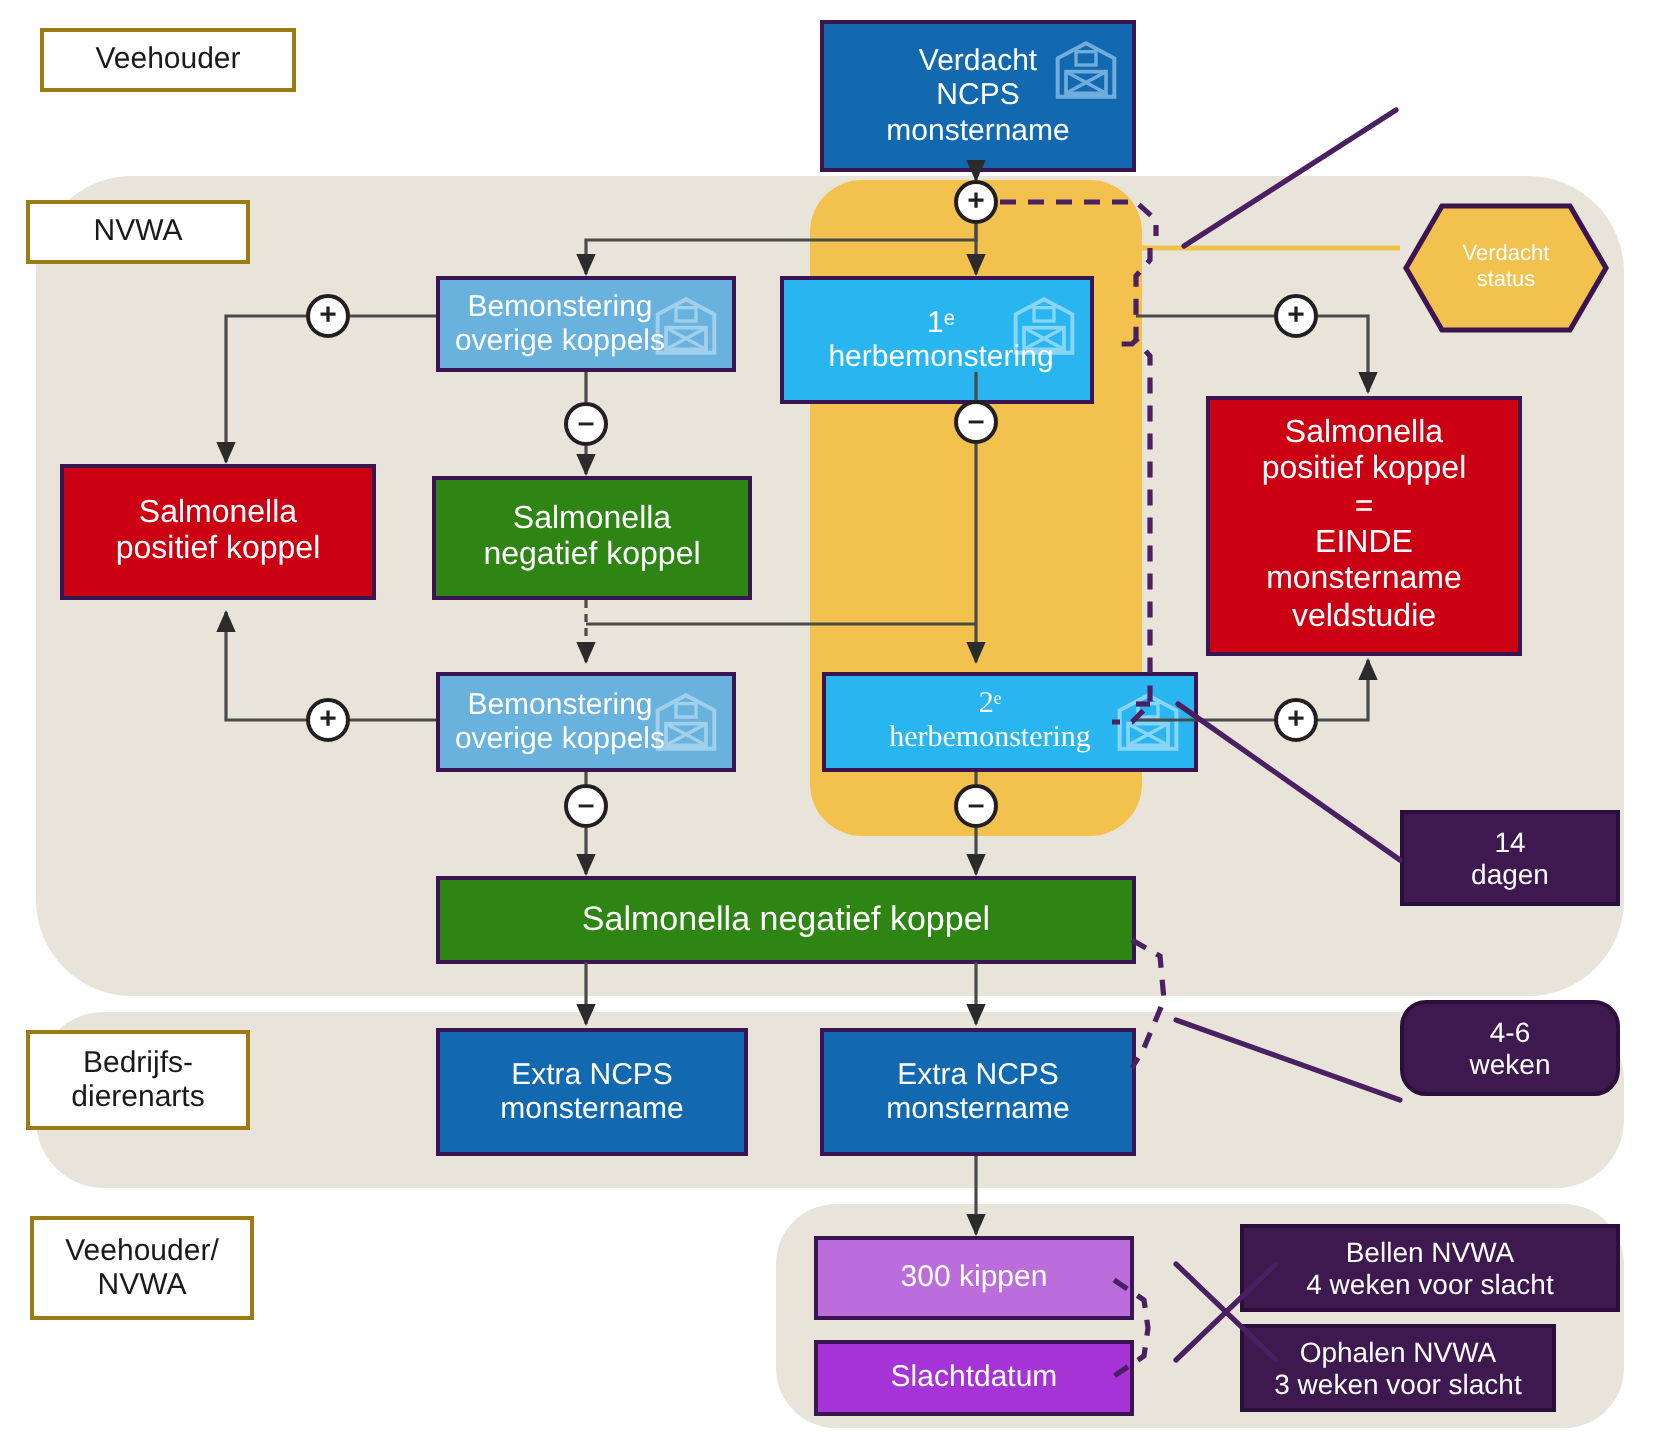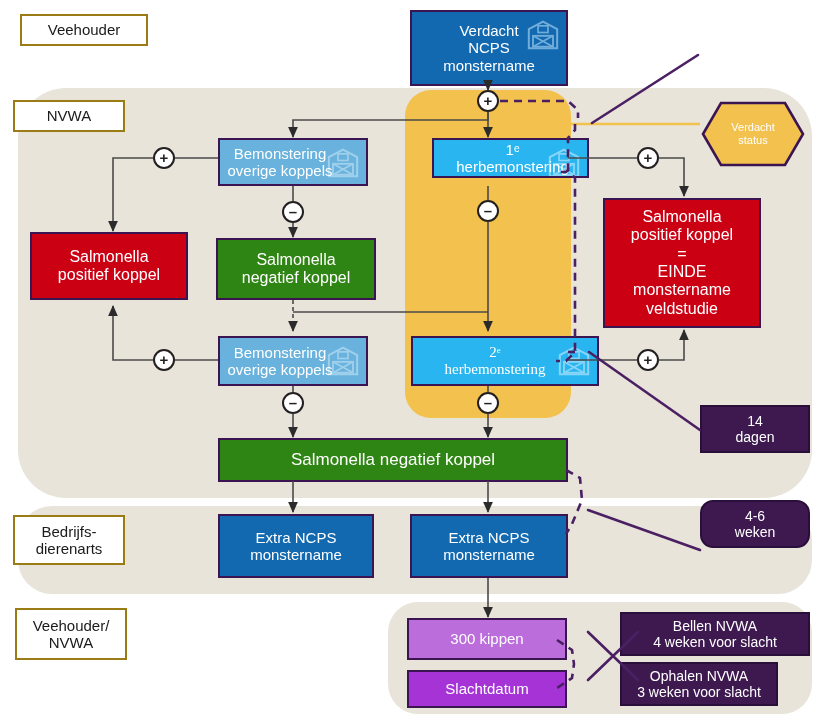--- a/index.html
+++ b/index.html
@@ -187,21 +187,21 @@
     <svg class="barn" viewBox="0 0 40 36">
       <path d="M20 2 L37 11 L37 34 L3 34 L3 11 Z" fill="none" stroke="#cfe9f7" stroke-width="2.4"></path>
       <rect x="14" y="7" width="12" height="8" fill="none" stroke="#cfe9f7" stroke-width="2"></rect>
       <rect x="8" y="19" width="24" height="13" fill="none" stroke="#cfe9f7" stroke-width="2.2"></rect>
       <path d="M8 19 L32 32 M32 19 L8 32" stroke="#cfe9f7" stroke-width="2"></path>
     </svg>
     <span class="txt" style="white-space:pre-line;margin-right:26px;">Bemonstering
 overige koppels</span>
   </div>
 
-  <div class="node n-cyan" style="left:432px;top:138px;width:157px;height:40px;padding-left:24px;">
+  <div class="node n-cyan" style="left:390px;top:138px;width:157px;height:64px;padding-left:24px;">
     <svg class="barn" viewBox="0 0 40 36">
       <path d="M20 2 L37 11 L37 34 L3 34 L3 11 Z" fill="none" stroke="#d6f0ff" stroke-width="2.4"></path>
       <rect x="14" y="7" width="12" height="8" fill="none" stroke="#d6f0ff" stroke-width="2"></rect>
       <rect x="8" y="19" width="24" height="13" fill="none" stroke="#d6f0ff" stroke-width="2.2"></rect>
       <path d="M8 19 L32 32 M32 19 L8 32" stroke="#d6f0ff" stroke-width="2"></path>
     </svg>
     <span class="txt" style="white-space:pre-line;margin-right:20px;">1ᵉ
 herbemonstering</span>
   </div>
 

